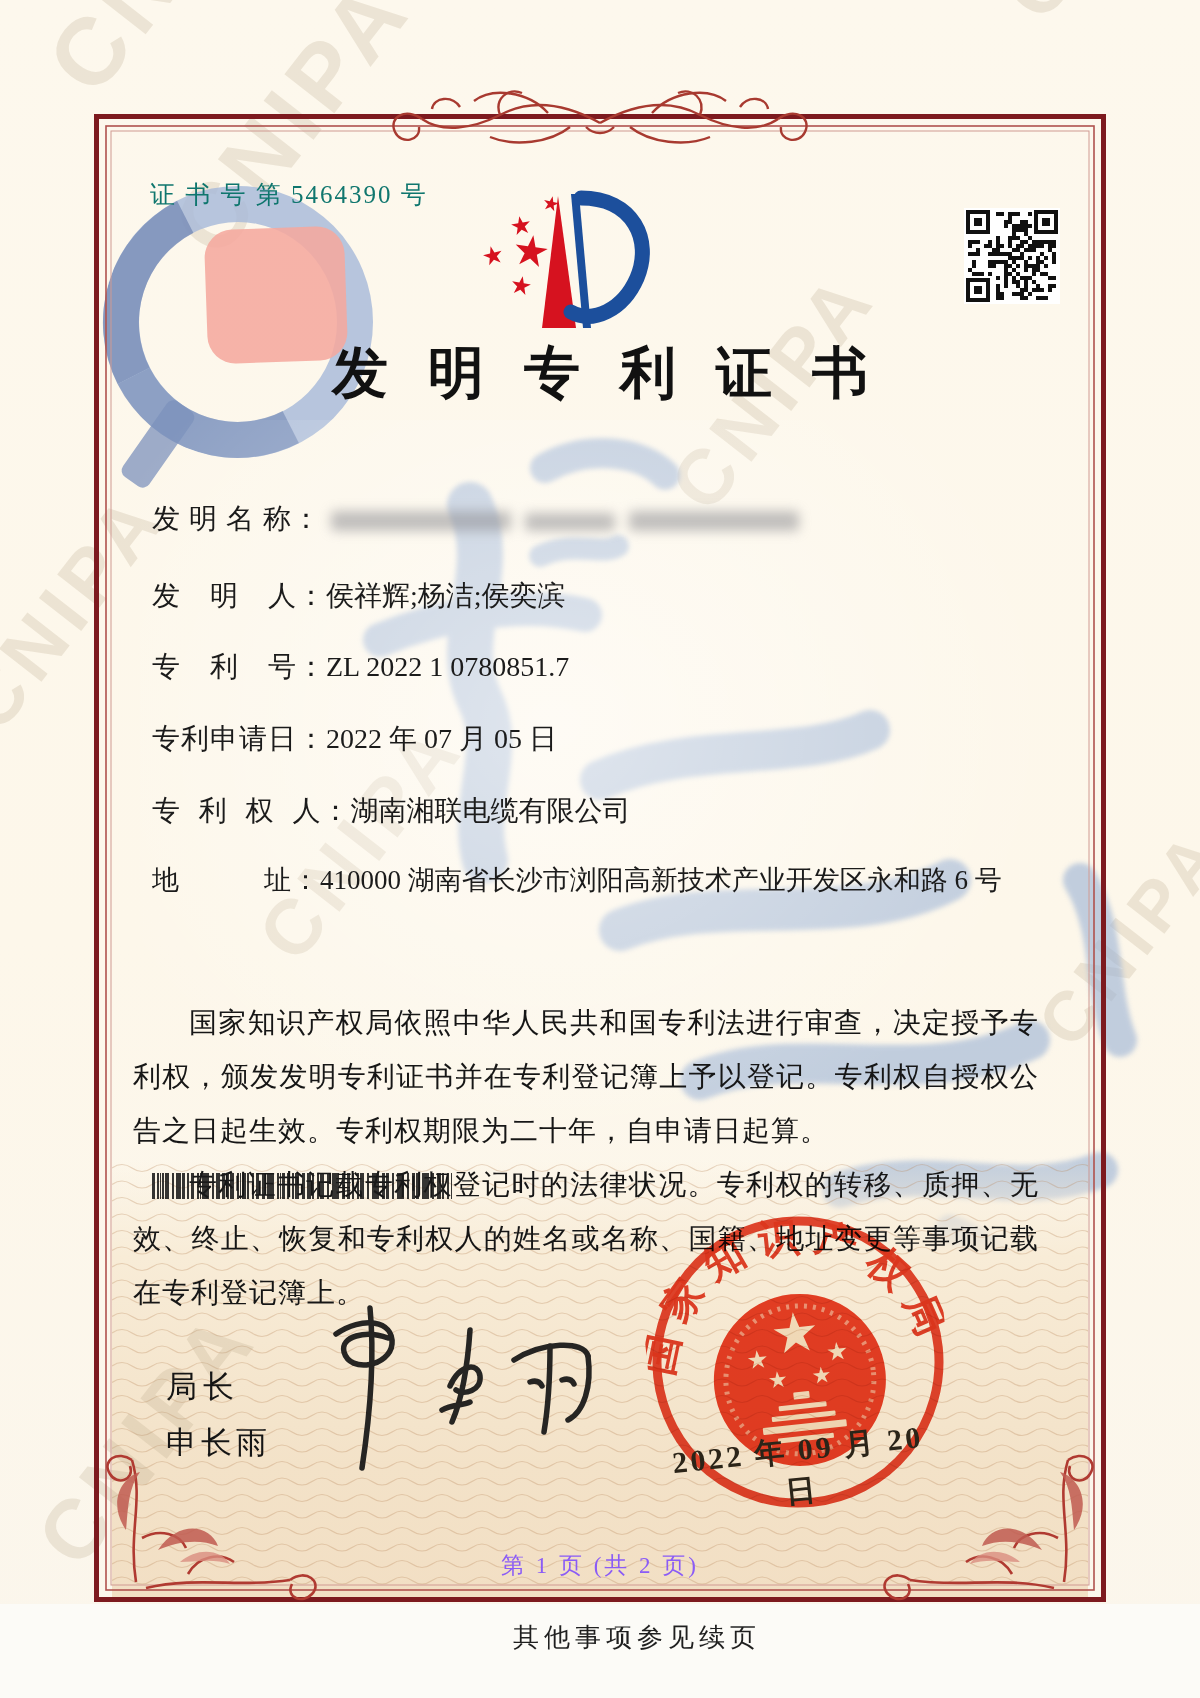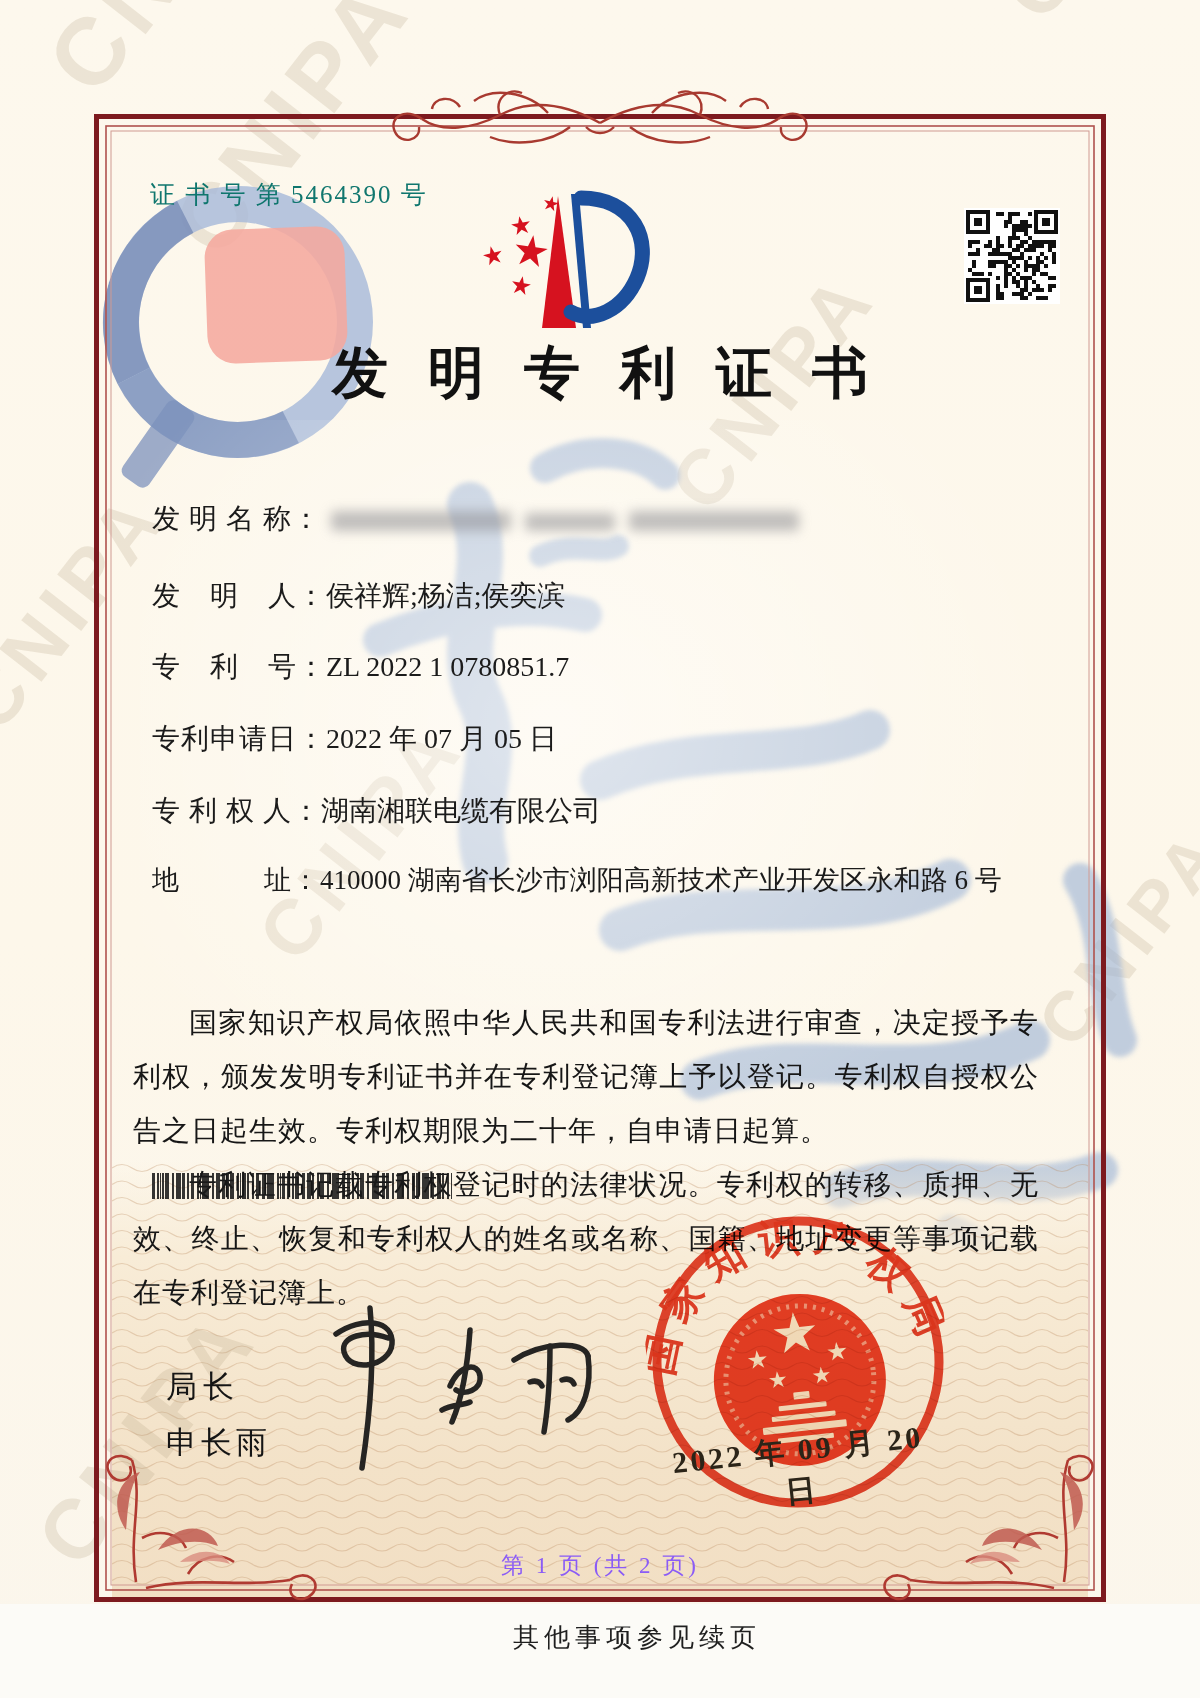--- a/index.html
+++ b/index.html
@@ -376,21 +376,21 @@
 </div>
 <div class="frow" style="top:577px;">
   <span class="lab">发　明　人：</span><span>侯祥辉;杨洁;侯奕滨</span>
 </div>
 <div class="frow" style="top:648px;">
   <span class="lab">专　利　号：</span><span>ZL 2022 1 0780851.7</span>
 </div>
 <div class="frow" style="top:720px;">
   <span class="lab">专利申请日：</span><span>2022 年 07 月 05 日</span>
 </div>
-<div class="frow" style="top:792px;">
+<div class="frow" style="top:792px;font-family:Liberation Mono, monospace;">
   <span class="lab">专 利 权 人：</span><span>湖南湘联电缆有限公司</span>
 </div>
 <div class="frow" style="top:862px;font-size:27px;">
   <span class="lab">地　　　址：</span><span>410000 湖南省长沙市浏阳高新技术产业开发区永和路 6 号</span>
 </div>
 <div class="frow" style="top:933px;width:906px;">
 </div>
 
 <div class="paras">
   <p>国家知识产权局依照中华人民共和国专利法进行审查，决定授予专利权，颁发发明专利证书并在专利登记簿上予以登记。专利权自授权公告之日起生效。专利权期限为二十年，自申请日起算。</p>

